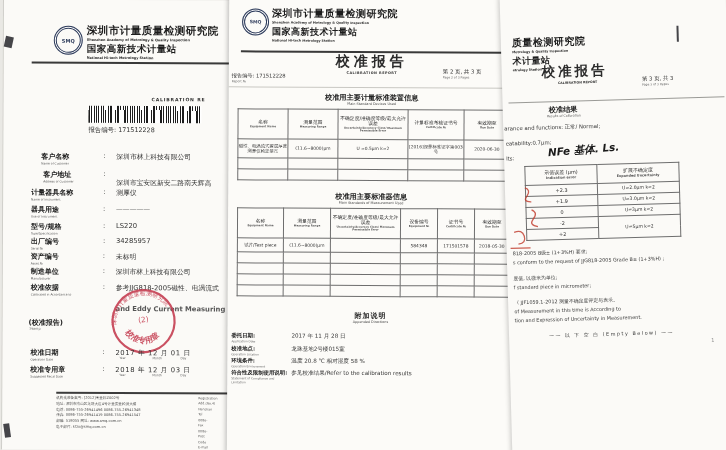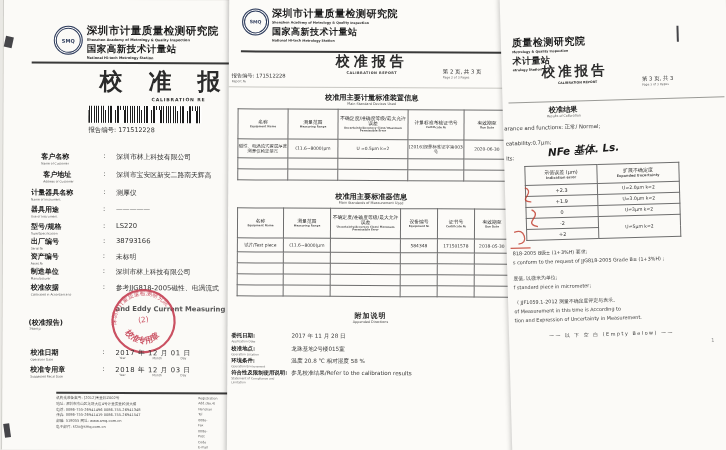--- a/index.html
+++ b/index.html
@@ -47,41 +47,40 @@
     <span>SMQ</span>
   </div>
   <div class="abs" style="left:83px;top:24px;">
     <div class="org-cn" style="font-size:10.5px;">深圳市计量质量检测研究院</div>
     <div class="org-en" style="font-size:3.4px;">Shenzhen Academy of Metrology &amp; Quality Inspection</div>
     <div class="org-cn" style="font-size:9.5px;margin-top:1px;">国家高新技术计量站</div>
     <div class="org-en" style="font-size:3.4px;">National Hi-tech Metrology Station</div>
   </div>
   <div class="abs rule" style="left:28px;top:62px;width:202px;height:2px;"></div>
 
-  <div class="abs bigtitle" style="left:96px;top:66px;font-size:23px;letter-spacing:9px;">校 准 报</div>
   <div class="abs tinyen" style="left:148px;top:97px;font-size:4.6px;letter-spacing:.8px;">CALIBRATION RE</div>
 
   <div class="abs barcode" style="left:85px;top:106px;width:113px;height:17px;"></div>
   <div class="abs" style="left:85px;top:126px;font-size:6.4px;color:#333;">报告编号: 171512228</div>
 
   <div class="abs" style="left:28px;top:152px;">
     <div class="f-label abs" style="left:10px;top:0;width:70px;">
         <span class="cn">客户名称</span>
         <span class="en">Name of Customer</span>
       </div>
     <div class="abs f-value" style="left:72px;top:0;">:</div>
     <div class="abs f-value" style="left:85px;top:0;">深圳市林上科技有限公司</div>
   </div>
   <div class="abs" style="left:28px;top:170px;">
     <div class="f-label abs" style="left:12px;top:0;width:70px;">
         <span class="cn">客户地址</span>
         <span class="en">Address of Customer</span>
       </div>
     <div class="abs f-value" style="left:72px;top:0;">:</div>
-    <div class="abs f-value" style="left:85px;top:0;">深圳市宝安区新安二路南天辉高</div>
+    <div class="abs f-value" style="left:85px;top:8px;">深圳市宝安区新安二路南天辉高</div>
   </div>
   <div class="abs" style="left:28px;top:188px;">
     <div class="f-label abs" style="left:0;top:0;width:70px;">
         <span class="cn">计量器具名称</span>
         <span class="en">Name of Instrument</span>
       </div>
     <div class="abs f-value" style="left:72px;top:0;">:</div>
     <div class="abs f-value" style="left:85px;top:0;">测厚仪</div>
   </div>
   <div class="abs" style="left:28px;top:205px;">
@@ -99,21 +98,21 @@
       </div>
     <div class="abs f-value" style="left:72px;top:0;">:</div>
     <div class="abs f-value" style="left:85px;top:0;">LS220</div>
   </div>
   <div class="abs" style="left:28px;top:237px;">
     <div class="f-label abs" style="left:0;top:0;width:70px;">
         <span class="cn">出厂编号</span>
         <span class="en">Serial №</span>
       </div>
     <div class="abs f-value" style="left:72px;top:0;">:</div>
-    <div class="abs f-value" style="left:85px;top:0;">38793166</div>
+    <div class="abs f-value" style="left:85px;top:0;">34285957</div>
   </div>
   <div class="abs" style="left:28px;top:252px;">
     <div class="f-label abs" style="left:0;top:0;width:70px;">
         <span class="cn">资产编号</span>
         <span class="en">Asset №</span>
       </div>
     <div class="abs f-value" style="left:72px;top:0;">:</div>
     <div class="abs f-value" style="left:85px;top:0;">未标明</div>
   </div>
   <div class="abs" style="left:28px;top:267px;">

